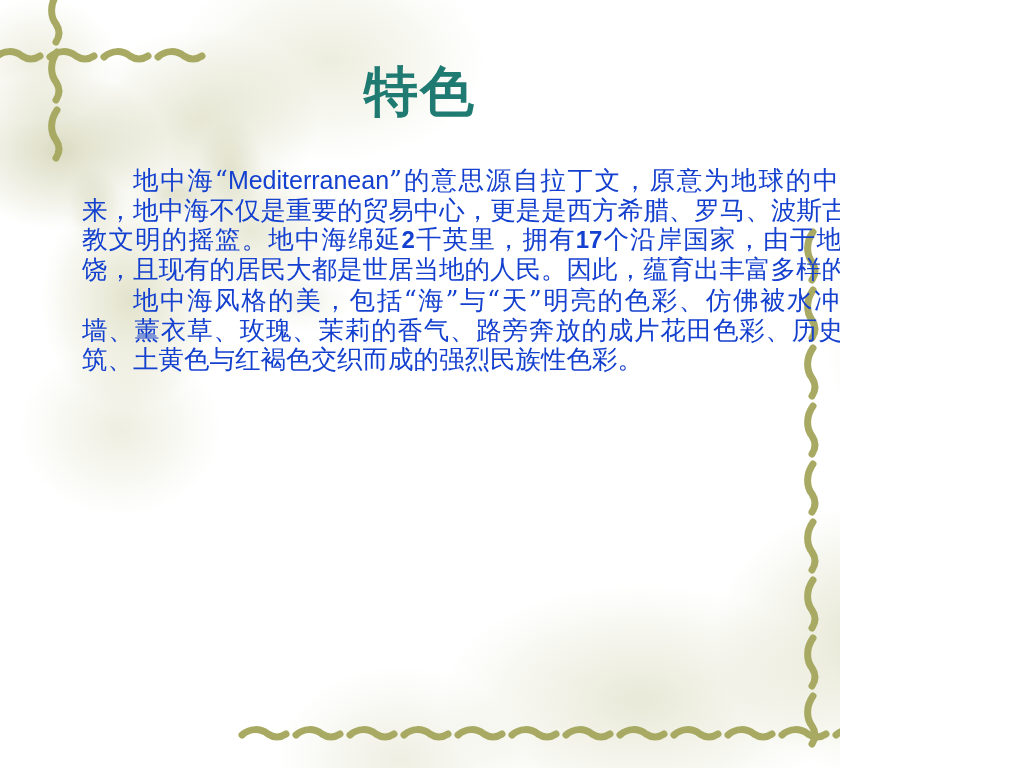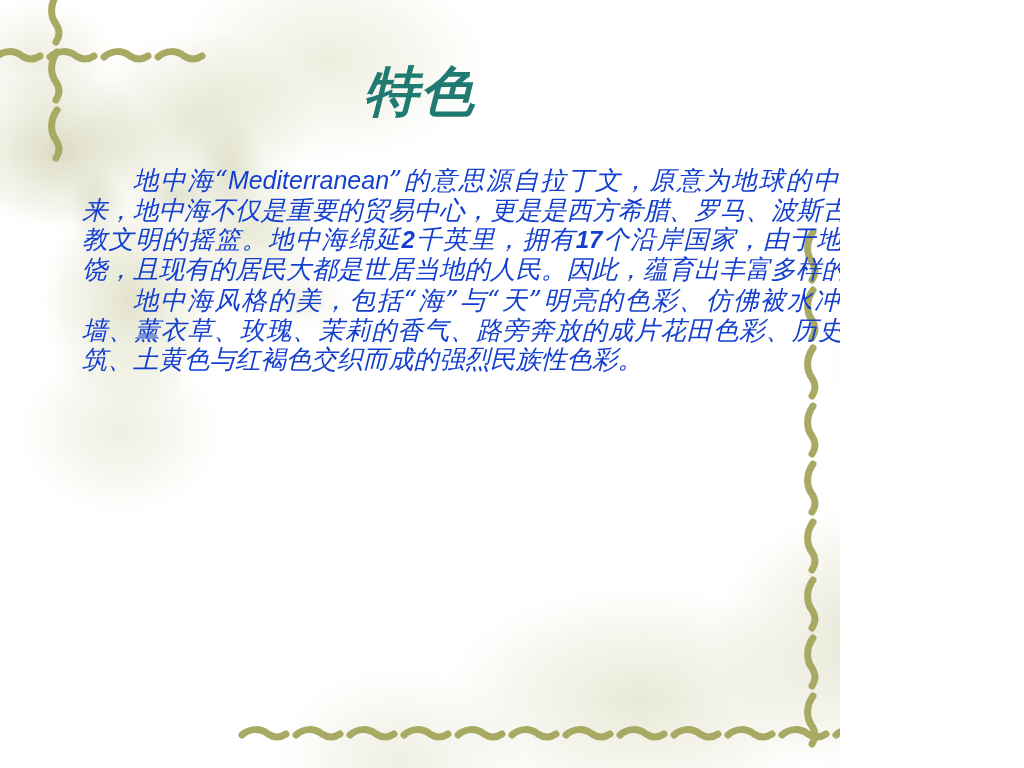--- a/index.html
+++ b/index.html
@@ -12,21 +12,20 @@
     font-family: "Liberation Serif", "DejaVu Serif", serif;
   }
 
   .slide {
     position: relative;
     width: 840px;
     height: 768px;
     overflow: hidden;
     background: #86efac;
     user-select: none;
-    font-style: italic;
   }
 
   
   .bg-wash {
     position: absolute;
     inset: 0;
     pointer-events: none;
     background:
       
       radial-gradient(ellipse 150px 110px at 60px 150px,  rgba(176,176,120,0.45) 0%, rgba(176,176,120,0.0) 72%),

